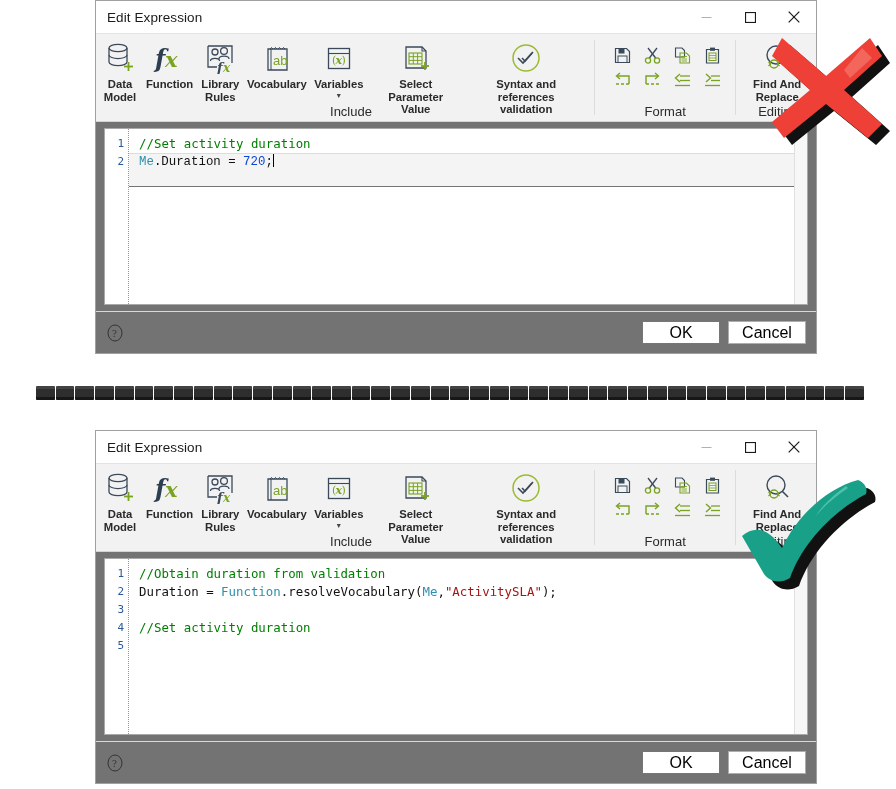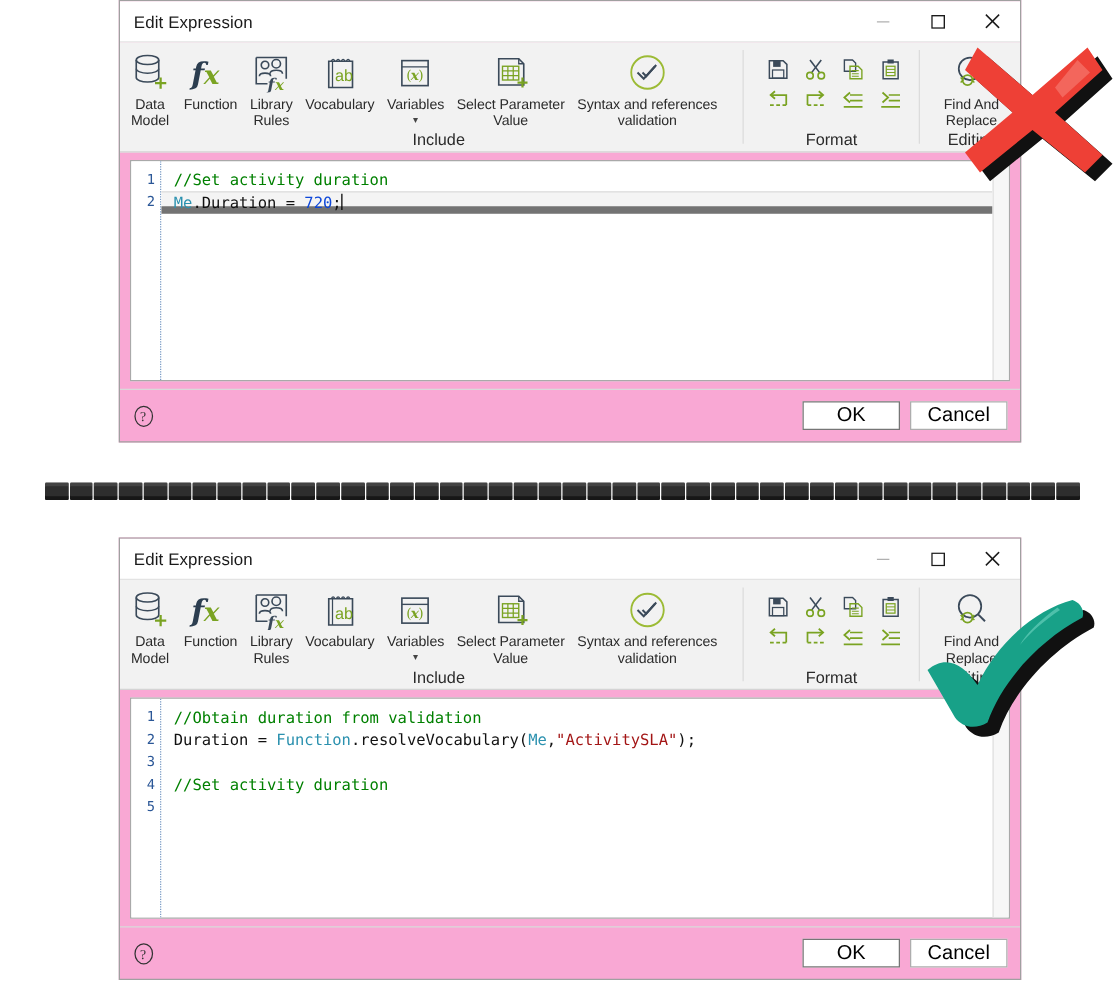--- a/index.html
+++ b/index.html
@@ -4,21 +4,21 @@
 <style>
   html,body{margin:0;padding:0;}
   body{
     width:896px;height:789px;background:#ffffff;
     font-family:"Liberation Sans", sans-serif;
     -webkit-font-smoothing:antialiased;
     position:relative;overflow:hidden;
   }
   .dialog{
     position:absolute;
-    background:#f9a8d4;
+    background:#737373;
     border:1px solid #a0a0a0;
     box-sizing:border-box;
     display:flex;flex-direction:column;
   }
   #dialog-1{left:95px;top:0px;width:722px;height:354px;}
   #dialog-2{left:95px;top:430px;width:722px;height:354px;}
 
   
   .titlebar{
     height:32px;min-height:32px;background:#ffffff;
@@ -45,21 +45,21 @@
   .rib-sep{width:1px;background:#dcdcdc;margin:6px 4px;align-self:stretch;}
 
   .rib-btn{
     width:auto;min-width:44px;padding:6px 5px 0 5px;
     display:flex;flex-direction:column;align-items:center;
     box-sizing:border-box;
   }
   .rib-icon{height:34px;display:flex;align-items:flex-end;justify-content:center;}
   .rib-label{
     font-size:11.3px;color:#2a2a2a;text-align:center;line-height:12.6px;
-    margin-top:4px;white-space:pre-line;letter-spacing:-.05px;
+    margin-top:4px;white-space:pre-line;letter-spacing:-.05px;font-weight:bold;
   }
   .rib-caret{font-size:8px;color:#444;line-height:8px;margin-top:1px;}
 
   .grp-caption{
     position:absolute;bottom:2px;left:0;right:0;text-align:center;
     font-size:13px;color:#2a2a2a;
   }
 
   
   .smallgrid{
@@ -82,22 +82,22 @@
   .gutter .ln{
     font-family:"DejaVu Sans Mono", monospace;font-size:11px;color:#2b5797;
     text-align:right;padding-right:4px;line-height:18px;height:18px;
   }
   .code{
     flex:1;padding:6px 0 0 0;position:relative;overflow:hidden;
     font-family:"DejaVu Sans Mono", monospace;font-size:12.4px;line-height:18px;
   }
   .cl{height:18px;white-space:pre;padding-left:10px;box-sizing:border-box;}
   .cl.active{
-    background:#f4f4f4;border-top:1px solid #dcdcdc;border-bottom:6px solid #737373;
-    height:18px;line-height:16px;
+    background:#f4f4f4;border-top:1px solid #dcdcdc;border-bottom:1px solid #737373;
+    height:34px;line-height:16px;font-family:Liberation Mono, monospace;
   }
   .tok-comment{color:#008000;}
   .tok-type{color:#2b91af;}
   .tok-num{color:#0d47d9;}
   .tok-str{color:#a31515;}
   .tok-plain{color:#111111;}
   .caret{
     display:inline-block;width:1px;height:13px;background:#000;
     vertical-align:-2px;margin-left:0px;
   }

